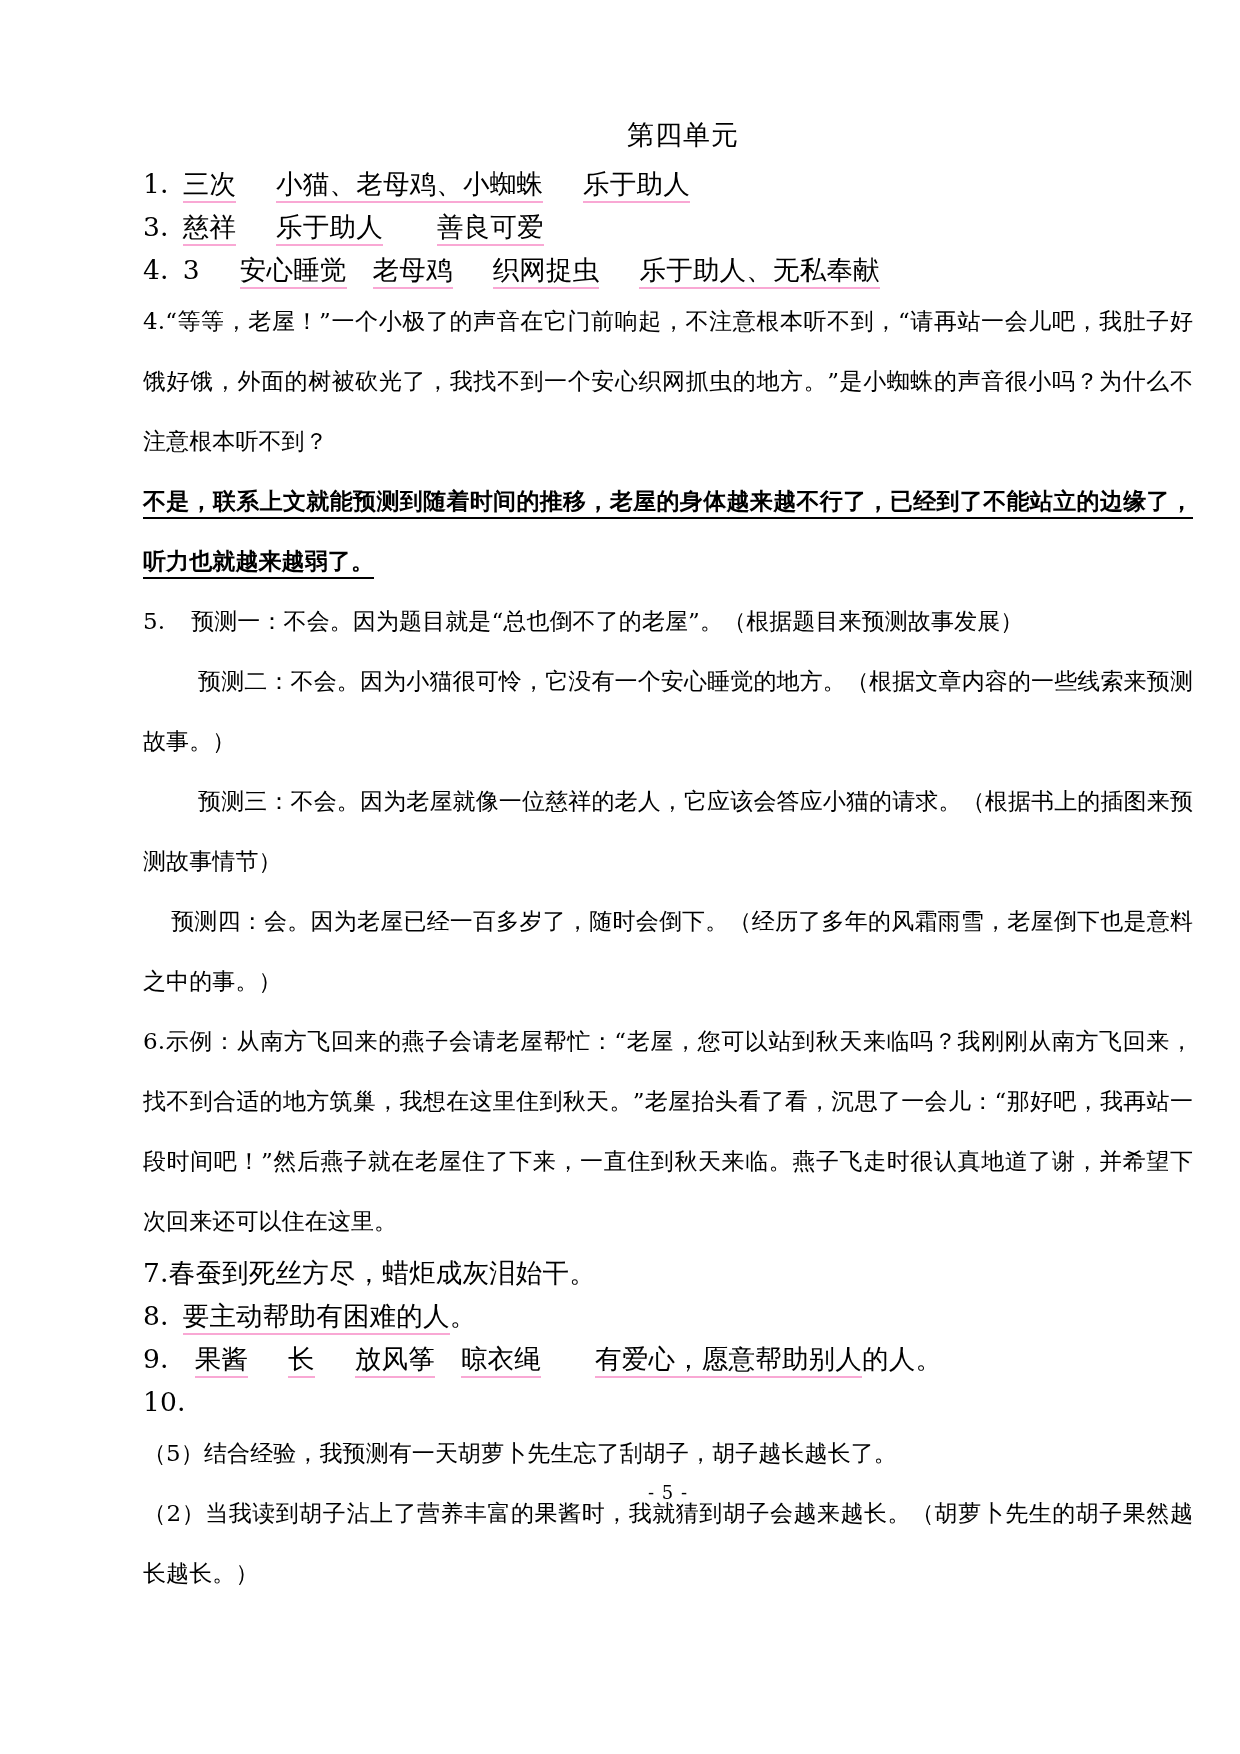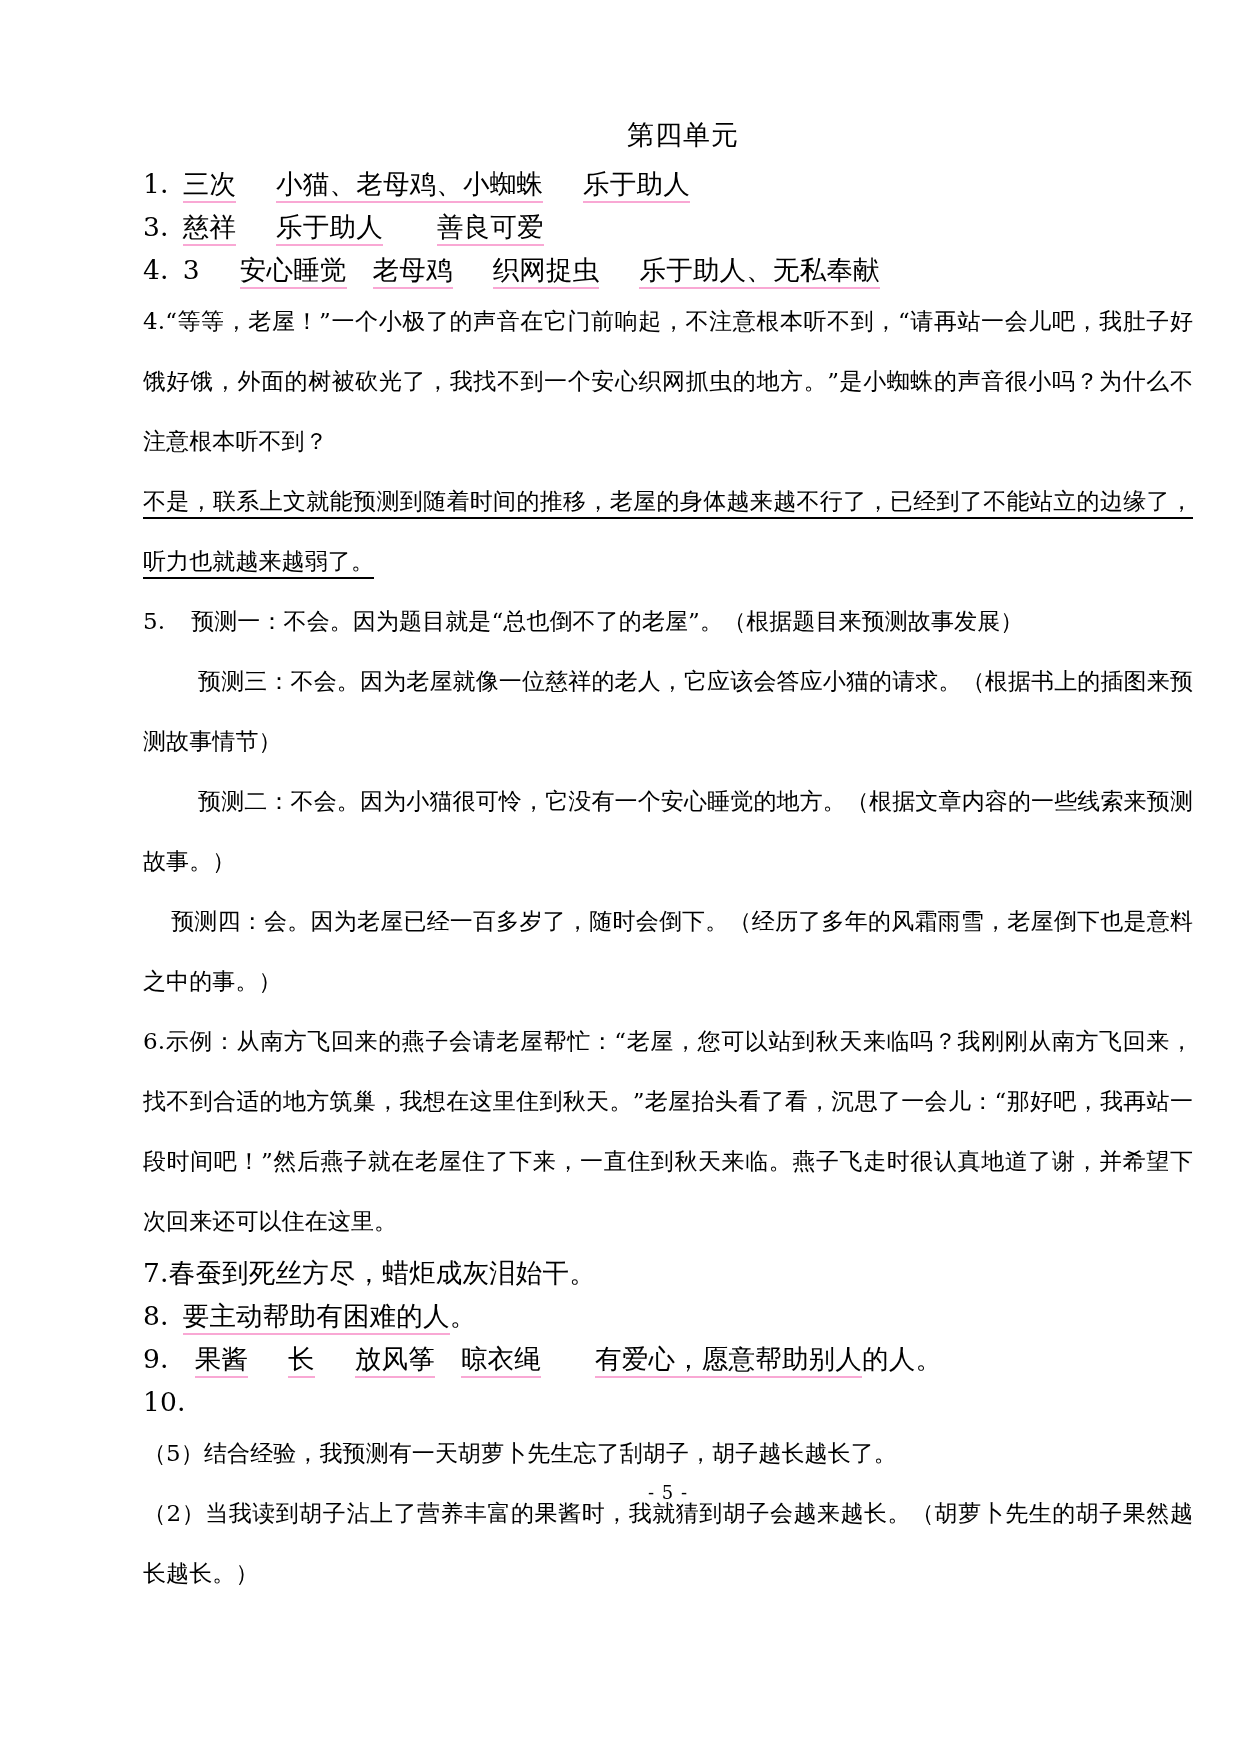--- a/index.html
+++ b/index.html
@@ -53,20 +53,21 @@
     padding-bottom: 2px;
   }
   .sp-s { display: inline-block; width: 14px; }
   .sp-m { display: inline-block; width: 26px; }
   .sp-l { display: inline-block; width: 40px; }
   .sp-xl { display: inline-block; width: 54px; }
   .indent2 { display: inline-block; width: 55px; }
   .indent1 { display: inline-block; width: 28px; }
   .underline-para {
     border-bottom: 0;
+    font-weight: bold;
   }
   .underline-para span.ul {
     display: inline;
     border-bottom: 2.5px solid #000;
     padding-bottom: 3px;
   }
   .page-number {
     position: absolute;
     left: 0;
     right: 0;
@@ -95,22 +96,22 @@
 
   <div class="line">
     <span>4.</span><span class="sp-s"></span><span>3</span><span class="sp-l"></span><span class="u-block">安心睡觉</span><span class="sp-m"></span><span class="u-block">老母鸡</span><span class="sp-l"></span><span class="u-block">织网捉虫</span><span class="sp-l"></span><span class="u-block">乐于助人、无私奉献</span>
   </div>
 
   <div class="para"><span>4.</span><span>“等等，老屋！”一个小极了的声音在它门前响起，不注意根本听不到，“请再站一会儿吧，我肚子好饿好饿，外面的树被砍光了，我找不到一个安心织网抓虫的地方。”是小蜘蛛的声音很小吗？为什么不注意根本听不到？</span></div>
 
   <div class="para underline-para"><span class="ul">不是，联系上文就能预测到随着时间的推移，老屋的身体越来越不行了，已经到了不能站立的边缘了，听力也就越来越弱了。</span></div>
 
   <div class="para"><span>5.</span><span class="sp-m"></span><span>预测一：不会。因为题目就是“总也倒不了的老屋”。（根据题目来预测故事发展）</span></div>
+  <div class="para"><span class="indent2"></span><span>预测二：不会。因为小猫很可怜，它没有一个安心睡觉的地方。（根据文章内容的一些线索来预测故事。）</span></div>
   <div class="para"><span class="indent2"></span><span>预测三：不会。因为老屋就像一位慈祥的老人，它应该会答应小猫的请求。（根据书上的插图来预测故事情节）</span></div>
-  <div class="para"><span class="indent2"></span><span>预测二：不会。因为小猫很可怜，它没有一个安心睡觉的地方。（根据文章内容的一些线索来预测故事。）</span></div>
   <div class="para"><span class="indent1"></span><span>预测四：会。因为老屋已经一百多岁了，随时会倒下。（经历了多年的风霜雨雪，老屋倒下也是意料之中的事。）</span></div>
 
   <div class="para"><span>6.</span><span>示例：从南方飞回来的燕子会请老屋帮忙：“老屋，您可以站到秋天来临吗？我刚刚从南方飞回来，找不到合适的地方筑巢，我想在这里住到秋天。”老屋抬头看了看，沉思了一会儿：“那好吧，我再站一段时间吧！”然后燕子就在老屋住了下来，一直住到秋天来临。燕子飞走时很认真地道了谢，并希望下次回来还可以住在这里。</span></div>
 
   <div class="line"><span>7.</span><span>春蚕到死丝方尽，蜡炬成灰泪始干。</span></div>
 
   <div class="line"><span>8.</span><span class="sp-s"></span><span class="u-block">要主动帮助有困难的人</span><span>。</span></div>
 
   <div class="line"><span>9.</span><span class="sp-m"></span><span class="u-block">果酱</span><span class="sp-l"></span><span class="u-block">长</span><span class="sp-l"></span><span class="u-block">放风筝</span><span class="sp-m"></span><span class="u-block">晾衣绳</span><span class="sp-xl"></span><span class="u-block">有爱心，愿意帮助别人</span><span>的人。</span></div>
 

